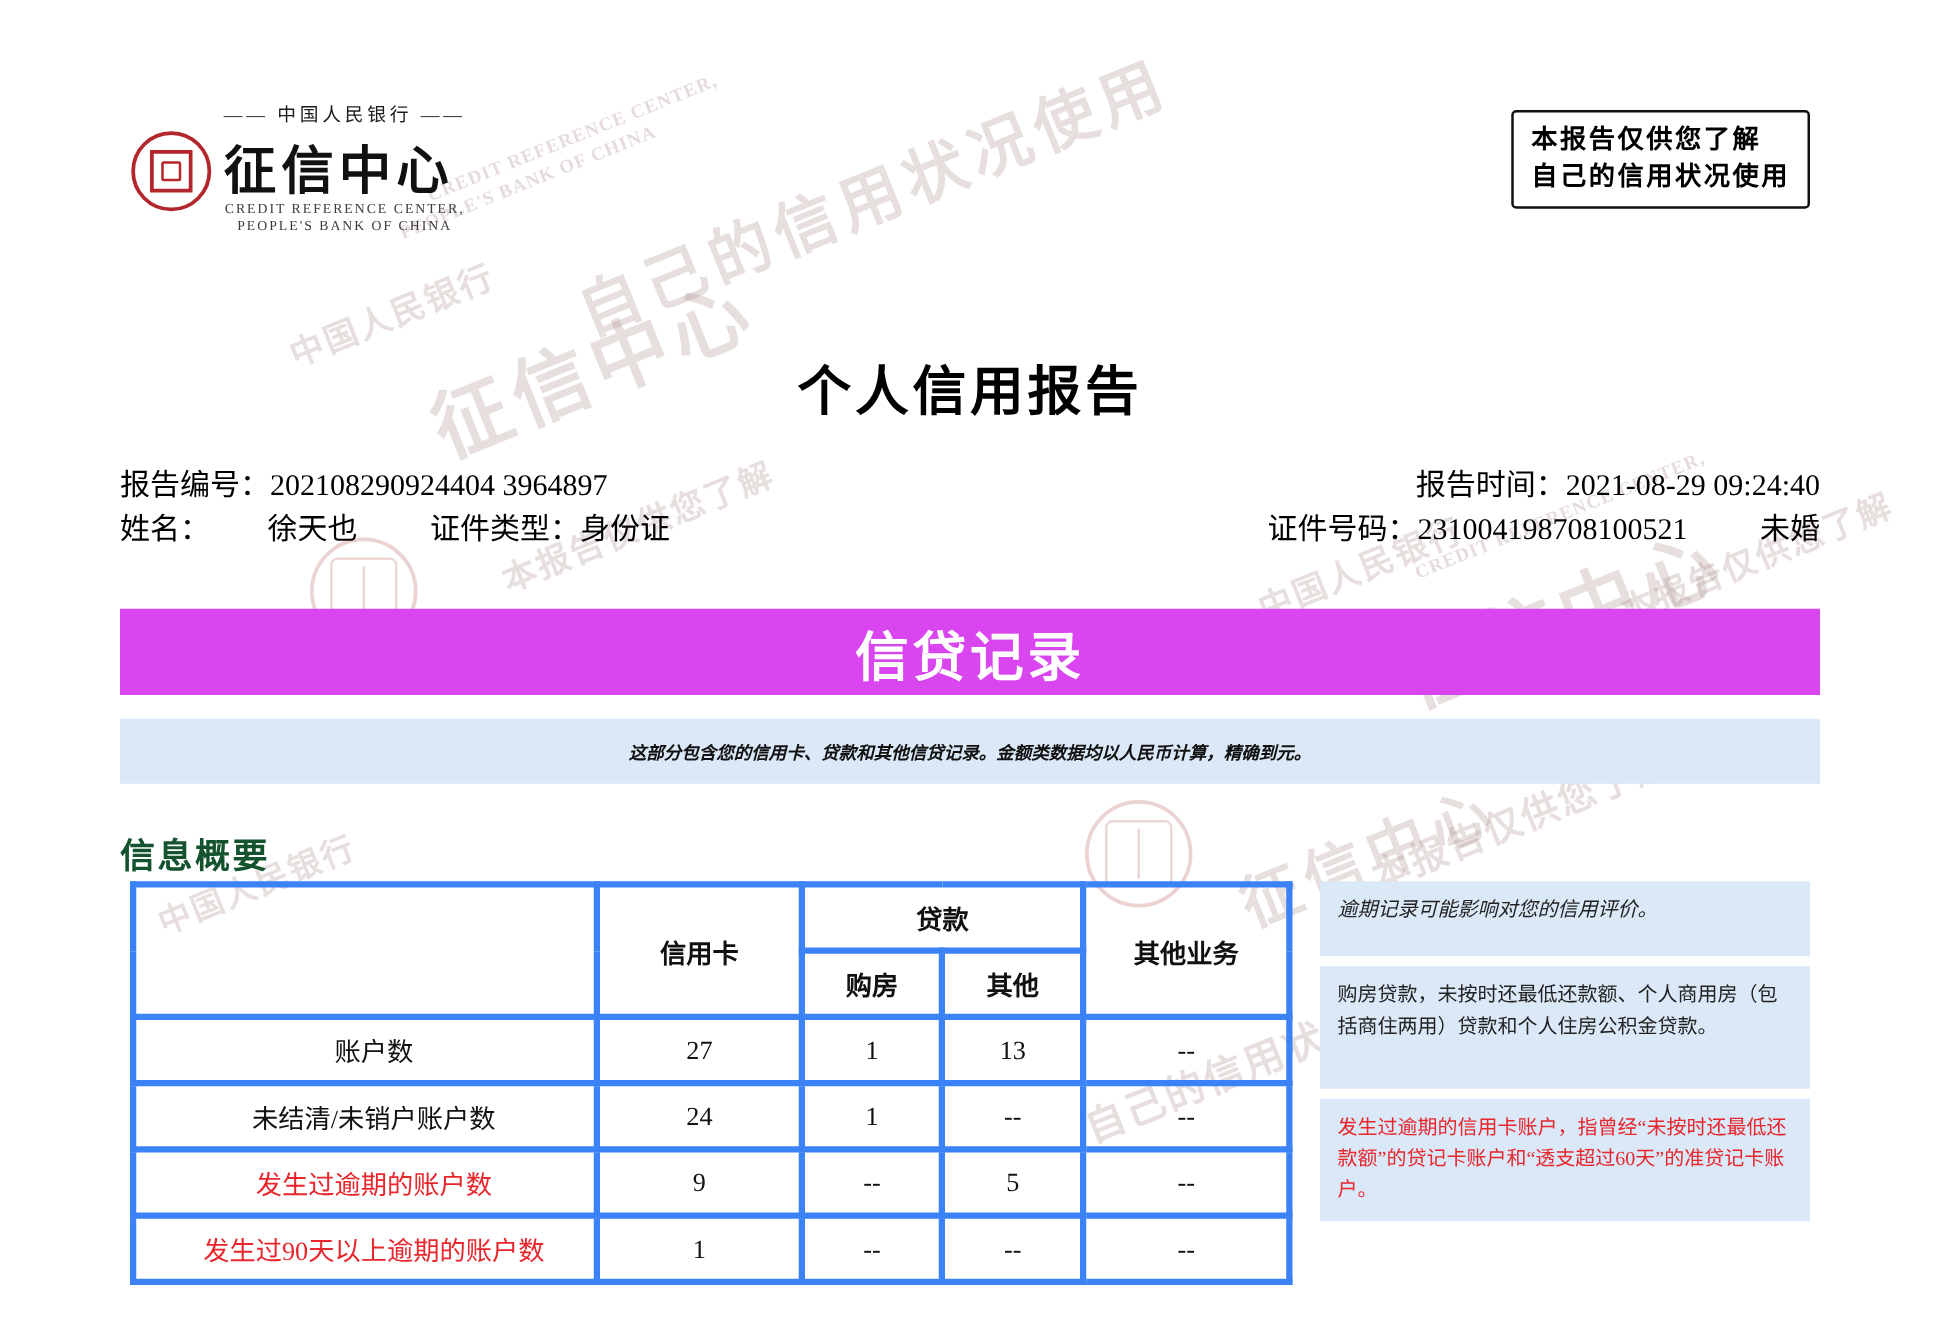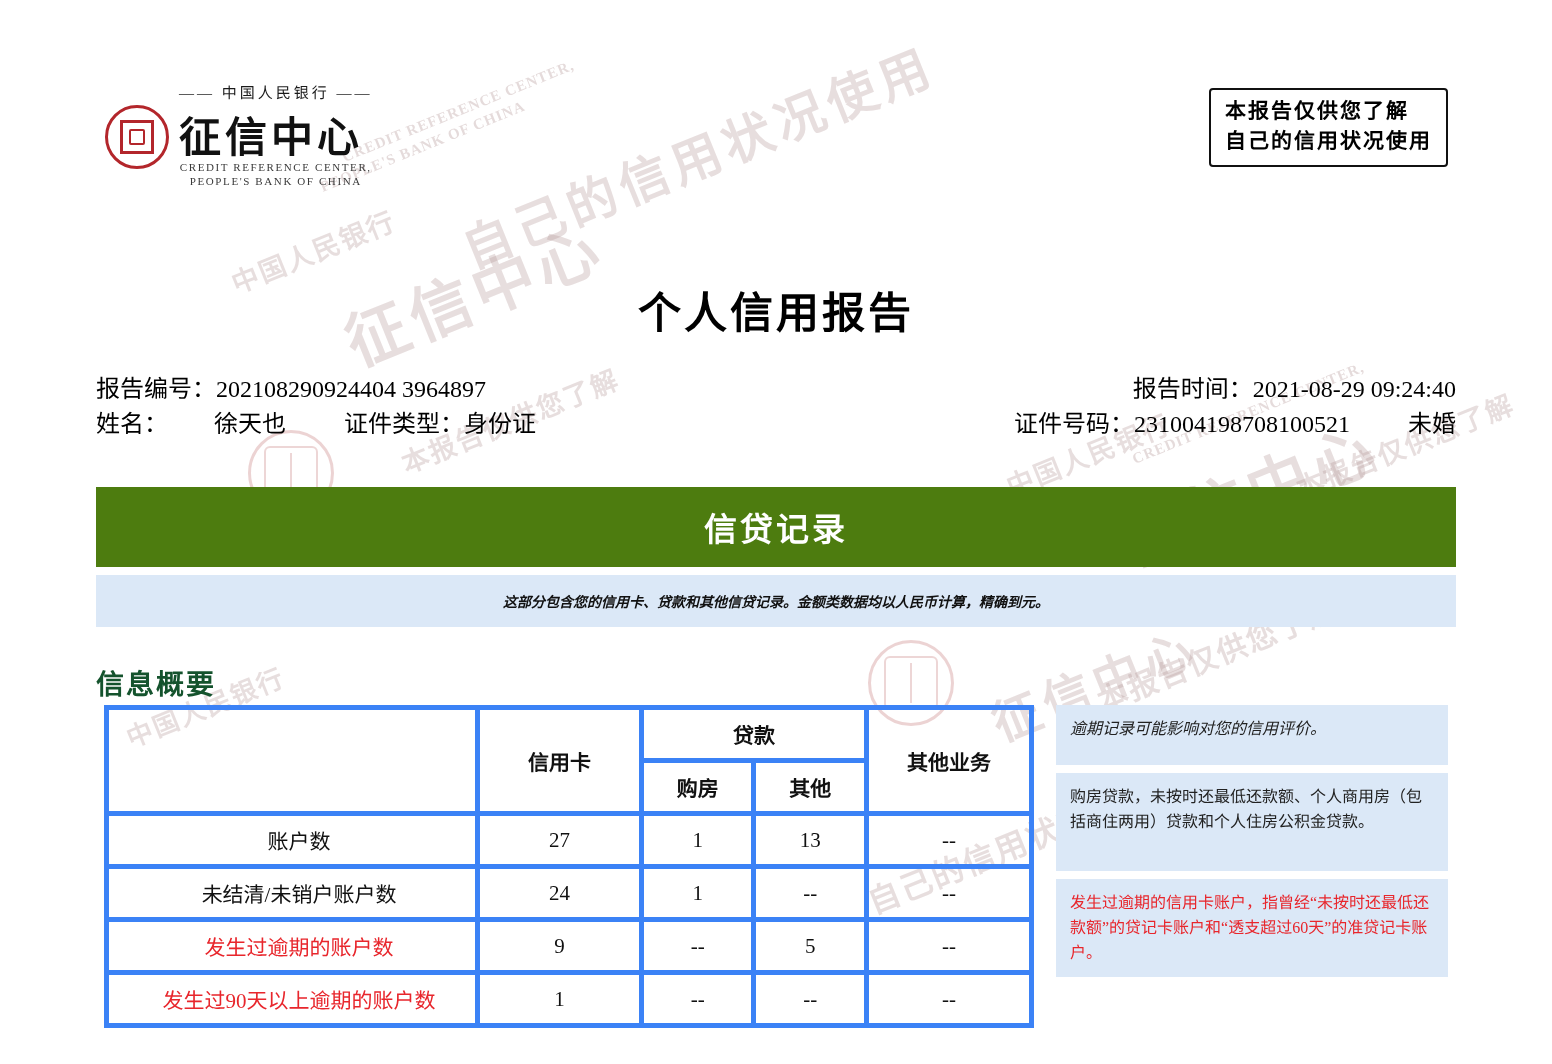--- a/index.html
+++ b/index.html
@@ -196,27 +196,27 @@
   .meta-right { display: flex; align-items: baseline; }
   .meta-gap-1 { display: inline-block; width: 58px; }
   .meta-gap-2 { display: inline-block; width: 46px; }
 
   
   .section-band {
     position: absolute;
     left: 96px;
     right: 96px;
     top: 487px;
-    height: 80px;
-    background: #4d7c0f;
+    height: 69px;
+    background: #d946ef;
     color: #fff;
     display: flex;
     align-items: center;
     justify-content: center;
-    font-size: 33px;
+    font-size: 43px;
     font-weight: bold;
     letter-spacing: 3px;
   }
   .section-note {
     position: absolute;
     left: 96px;
     right: 96px;
     top: 575px;
     height: 52px;
     background: #dbe8f7;

